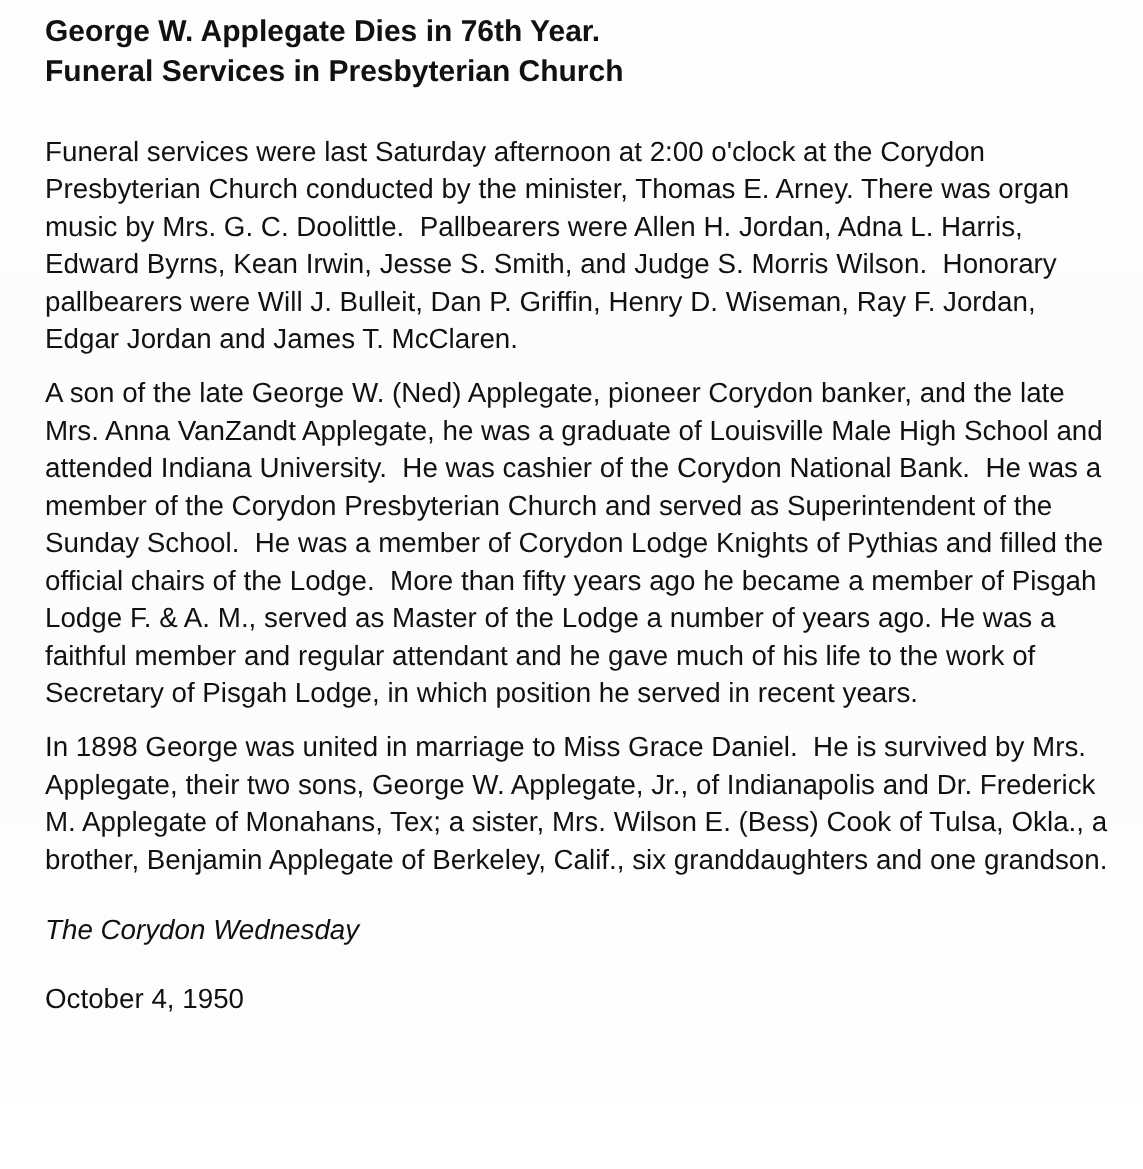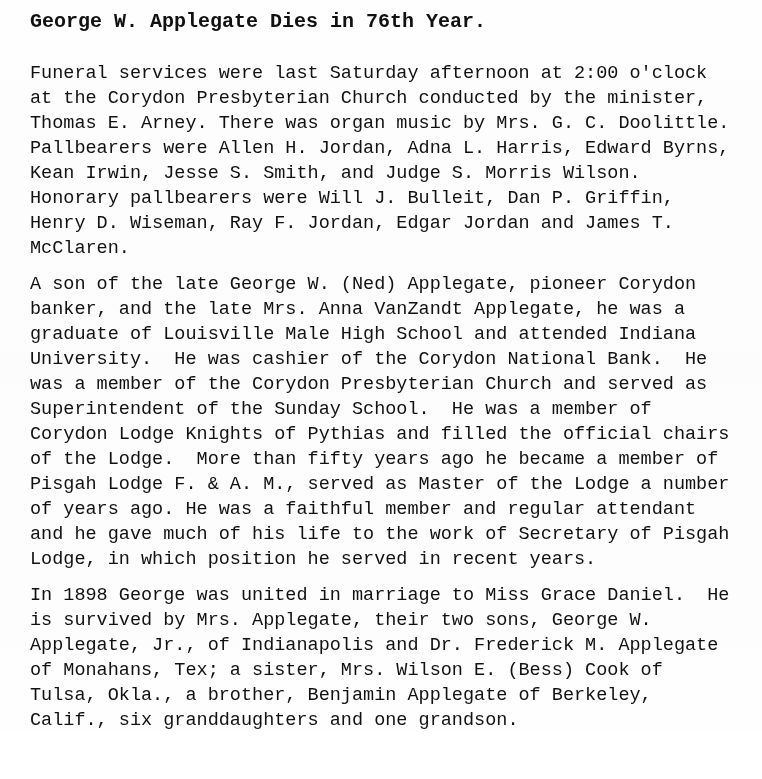--- a/index.html
+++ b/index.html
@@ -8,21 +8,21 @@
     background: #ffffff;
   }
   .page {
     position: relative;
     width: 762px;
     height: 732px;
     box-sizing: border-box;
     background: linear-gradient(180deg, #fefefe 0%, #fcfcfc 50%, #fefefe 100%);
     padding: 8px 22px 10px 30px;
     overflow: hidden;
-    font-family: Liberation Mono, monospace;
+    font-family: Liberation Sans, sans-serif;
     color: #111111;
   }
   .headline {
     margin: 0 0 26px 0;
     font-size: 20px;
     font-weight: bold;
     line-height: 27px;
   }
   .headline .hl {
     display: block;
@@ -44,25 +44,27 @@
     font-size: 18.5px;
     line-height: 25px;
   }
 </style>
 </head>
 <body>
 
 <div class="page">
   <h1 class="headline">
     <span class="hl">George W. Applegate Dies in 76th Year.</span>
+    <span class="hl">Funeral Services in Presbyterian Church</span>
   </h1>
 
 
   <p class="body-para">Funeral services were last Saturday afternoon at 2:00 o'clock at the Corydon Presbyterian Church conducted by the minister, Thomas E. Arney. There was organ music by Mrs. G. C. Doolittle.  Pallbearers were Allen H. Jordan, Adna L. Harris, Edward Byrns, Kean Irwin, Jesse S. Smith, and Judge S. Morris Wilson.  Honorary pallbearers were Will J. Bulleit, Dan P. Griffin, Henry D. Wiseman, Ray F. Jordan, Edgar Jordan and James T. McClaren.</p>
 
   <p class="body-para">A son of the late George W. (Ned) Applegate, pioneer Corydon banker, and the late Mrs. Anna VanZandt Applegate, he was a graduate of Louisville Male High School and attended Indiana University.  He was cashier of the Corydon National Bank.  He was a member of the Corydon Presbyterian Church and served as Superintendent of the Sunday School.  He was a member of Corydon Lodge Knights of Pythias and filled the official chairs of the Lodge.  More than fifty years ago he became a member of Pisgah Lodge F. &amp; A. M., served as Master of the Lodge a number of years ago. He was a faithful member and regular attendant and he gave much of his life to the work of Secretary of Pisgah Lodge, in which position he served in recent years.</p>
 
 
   <p class="body-para">In 1898 George was united in marriage to Miss Grace Daniel.  He is survived by Mrs. Applegate, their two sons, George W. Applegate, Jr., of Indianapolis and Dr. Frederick M. Applegate of Monahans, Tex; a sister, Mrs. Wilson E. (Bess) Cook of Tulsa, Okla., a brother, Benjamin Applegate of Berkeley, Calif., six granddaughters and one grandson.</p>
 
   <p class="source">The Corydon Wednesday</p>
 
+  <p class="pub-date">October 4, 1950</p>
 </div>
 
 </body></html>

